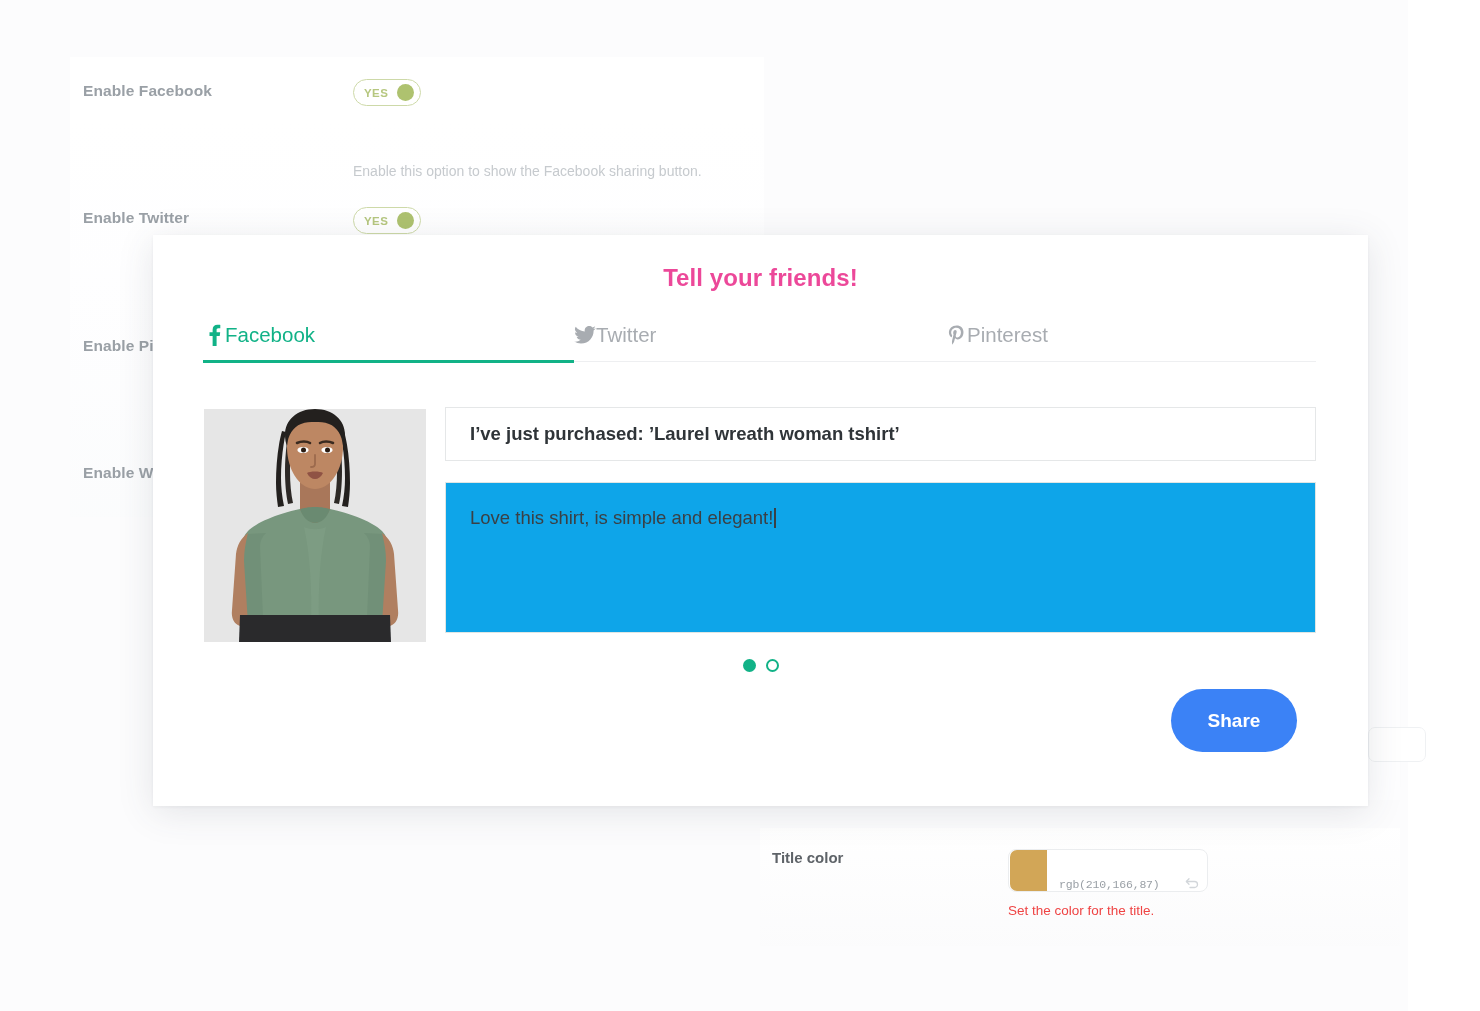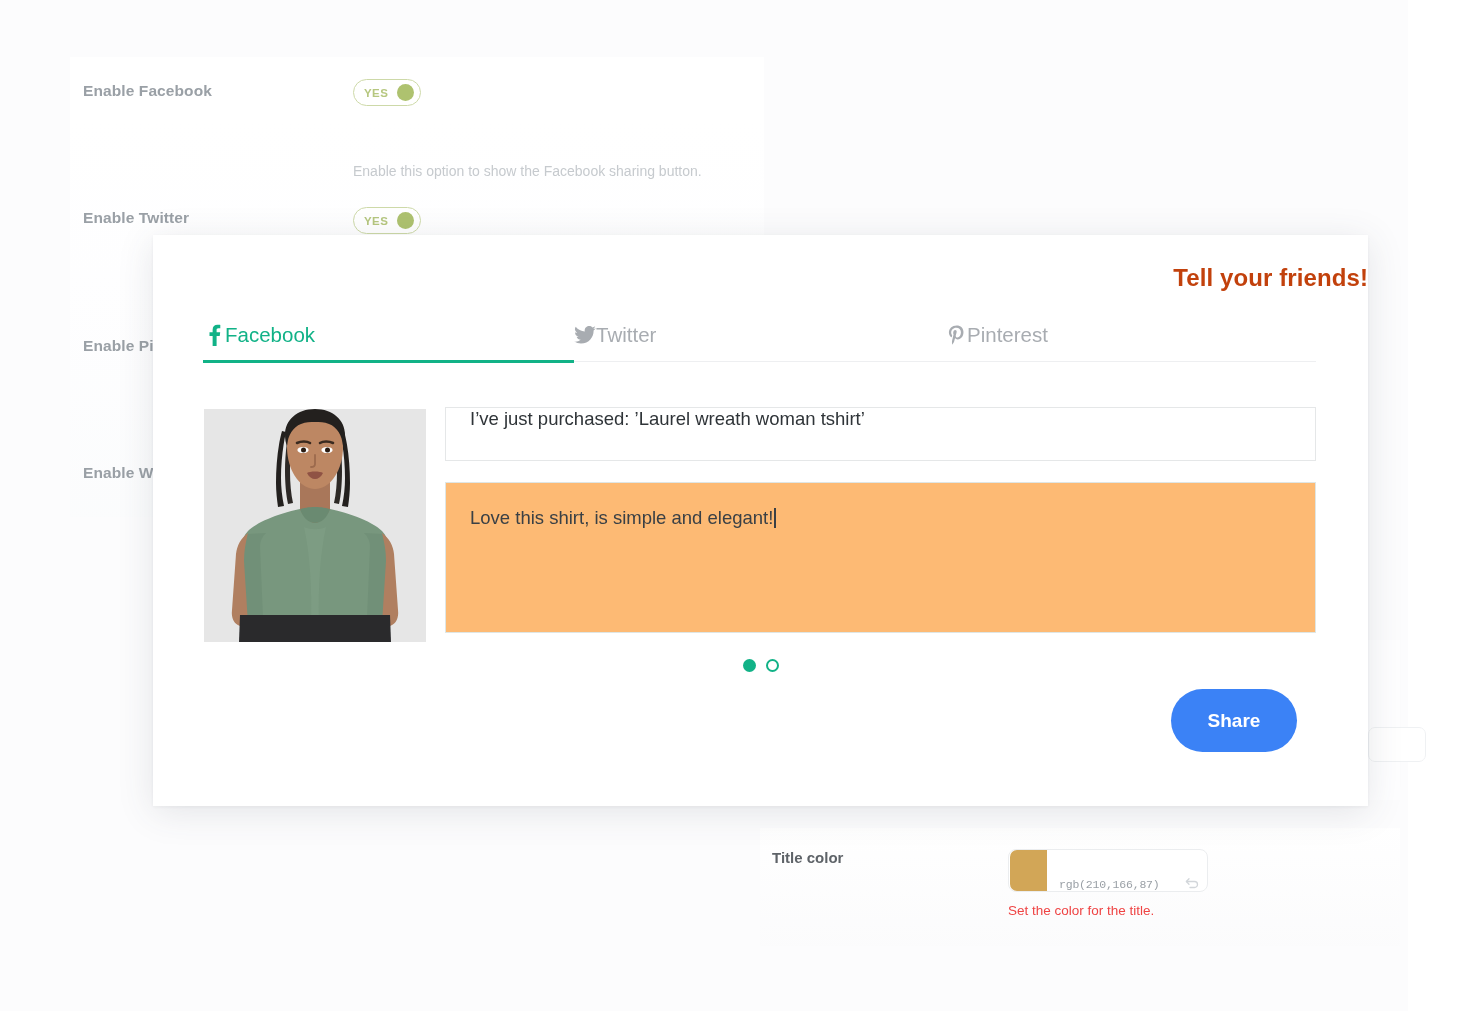--- a/index.html
+++ b/index.html
@@ -158,24 +158,24 @@
     position: absolute;
     left: 153px; top: 235px;
     width: 1215px; height: 571px;
     background: #ffffff;
     box-shadow: 0 6px 34px rgba(60,70,85,.13), 0 1px 4px rgba(60,70,85,.06);
   }
 
   #modal-title {
     position: absolute;
     left: 0; right: 0; top: 29px;
-    text-align: right;
+    text-align: center;
     font-size: 24px;
     font-weight: 700;
-    color: #c2410c;
+    color: #ec4899;
     letter-spacing: .1px;
   }
 
   
   #tabs {
     position: absolute;
     left: 50px; top: 88px;
     width: 1113px;
     display: flex;
     border-bottom: 1.6px solid #eeeff1;
@@ -216,32 +216,33 @@
   }
   #product-image svg { display: block; width: 100%; height: 100%; }
 
   #share-title-field {
     position: absolute;
     left: 292px; top: 172px;
     width: 871px; height: 54px;
     border: 1.3px solid #e5e7e8;
     background: #ffffff;
     display: flex;
+    align-items: center;
     padding: 0 24px;
     font-size: 18.5px;
-    font-weight: 400;
+    font-weight: 700;
     color: #2f3438;
   }
 
   #share-message-field {
     position: absolute;
     left: 292px; top: 247px;
     width: 871px; height: 151px;
     border: 1.5px solid #dfe6e4;
-    background: #fdba74;
+    background: #0ea5e9;
     padding: 22px 24px;
     font-size: 18.5px;
     color: #3a4045;
     line-height: 1.4;
   }
   #caret {
     display: inline-block;
     width: 1.6px;
     height: 20px;
     background: #3a4045;

